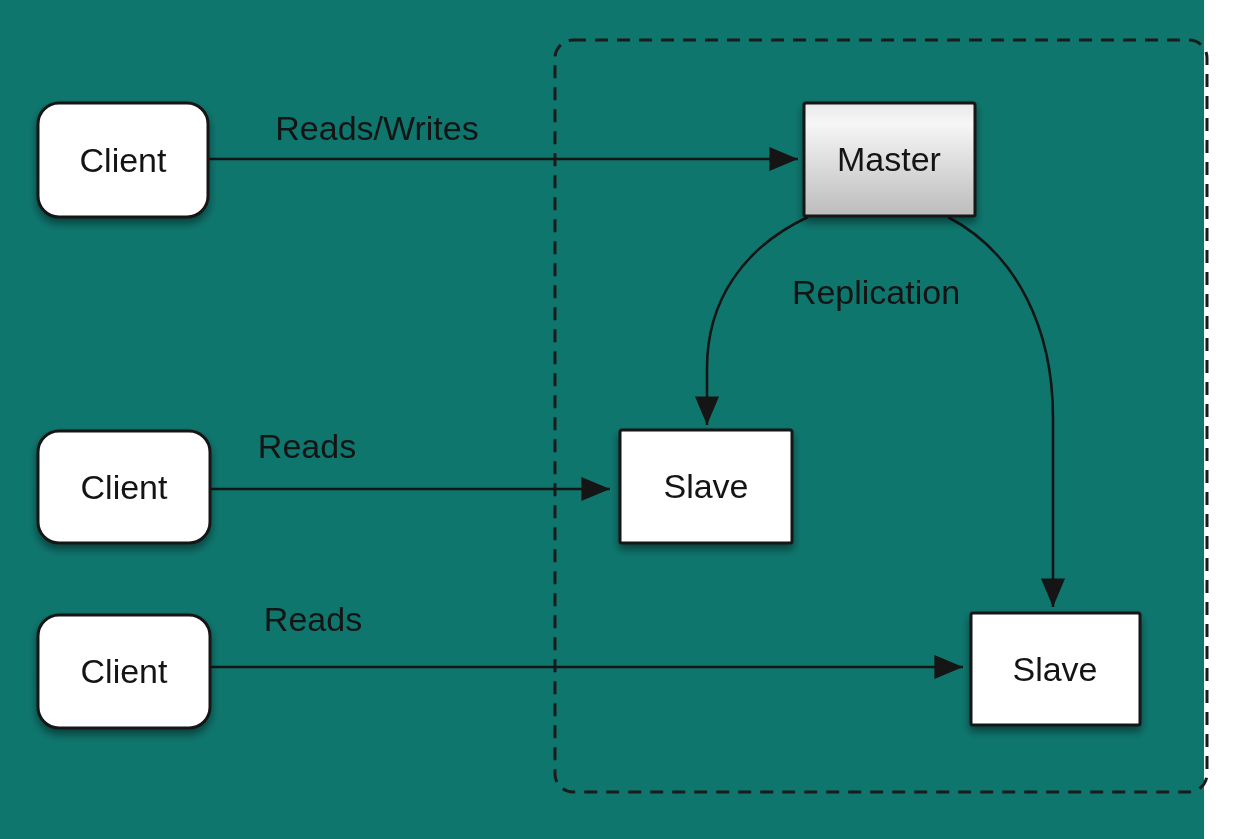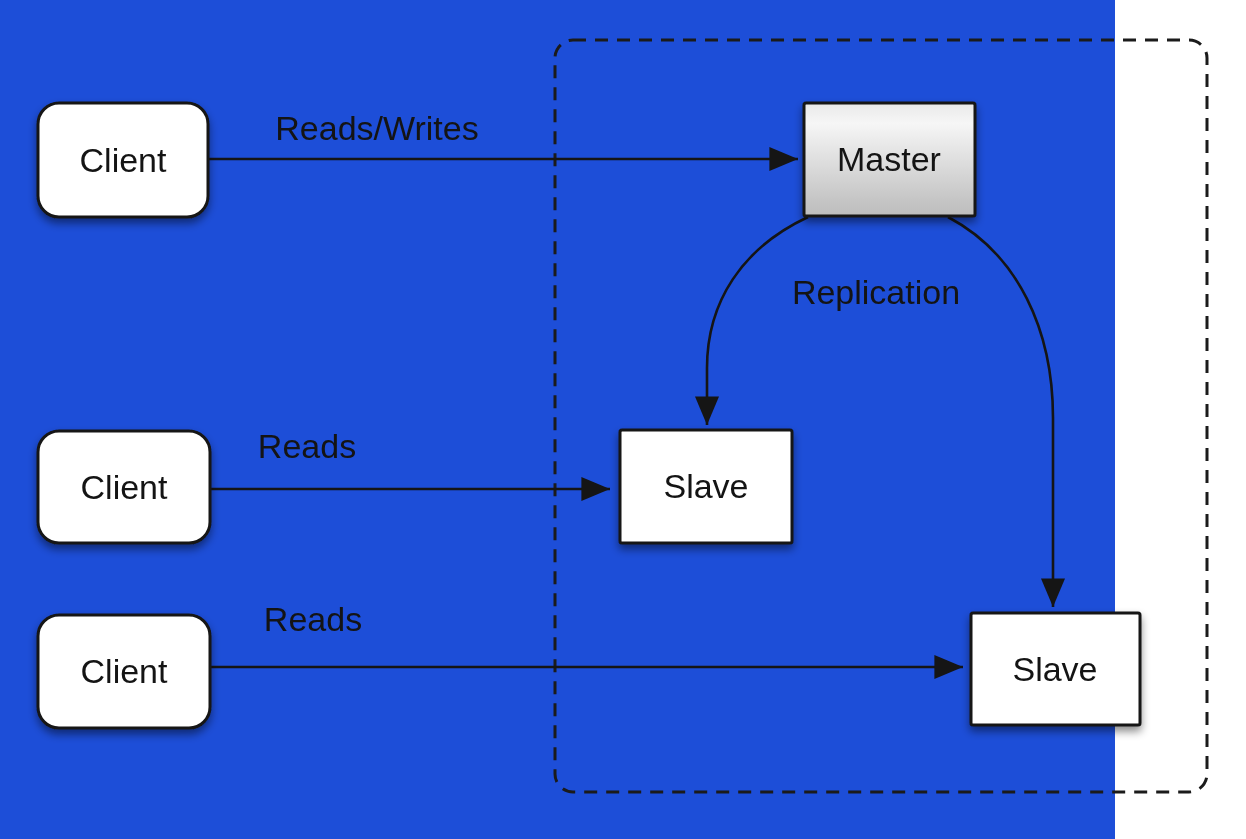--- a/index.html
+++ b/index.html
@@ -5,23 +5,23 @@
   html, body {
     margin: 0;
     padding: 0;
     background: #ffffff;
     width: 1246px;
     height: 839px;
     overflow: hidden;
   }
   .canvas {
     position: relative;
-    width: 1115px;
+    width: 1204px;
     height: 839px;
-    background: #1d4ed8;
+    background: #0f766e;
   }
   svg { display: block; }
   .node-box {
     stroke: #151515;
     stroke-width: 3;
   }
   .client-box { fill: #ffffff; }
   .slave-box  { fill: #ffffff; }
   .edge-line {
     stroke: #151515;

